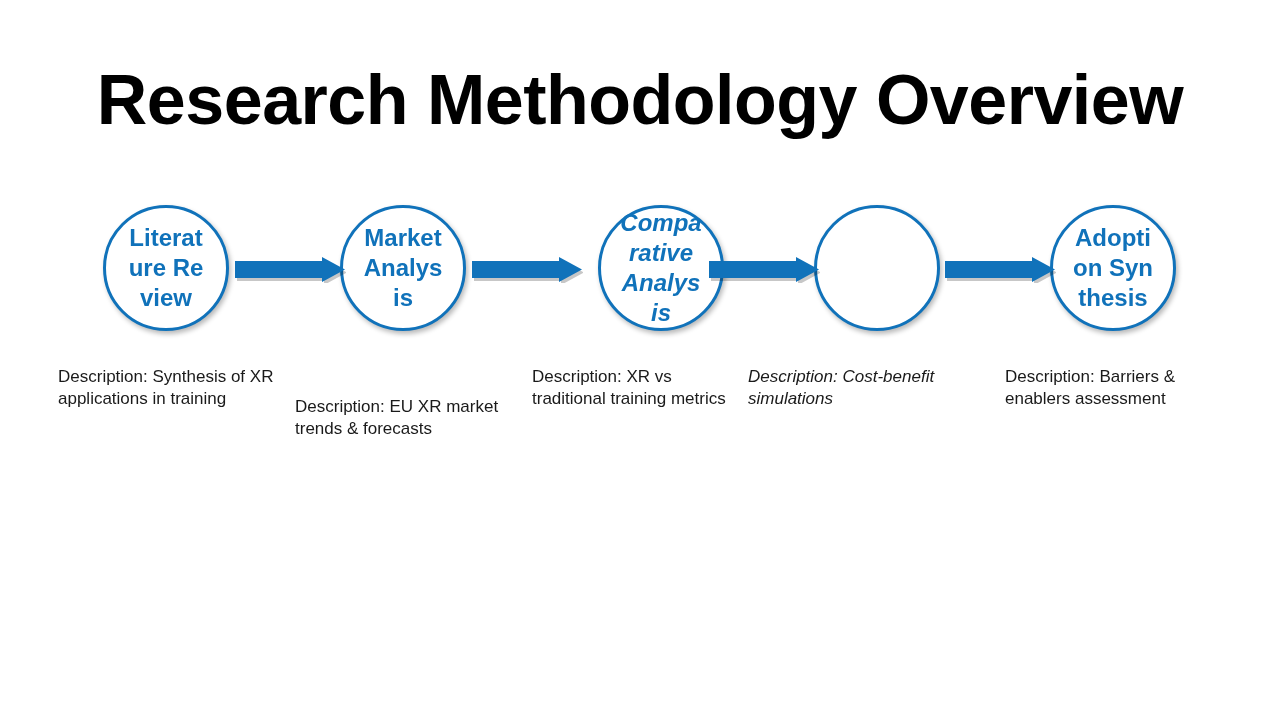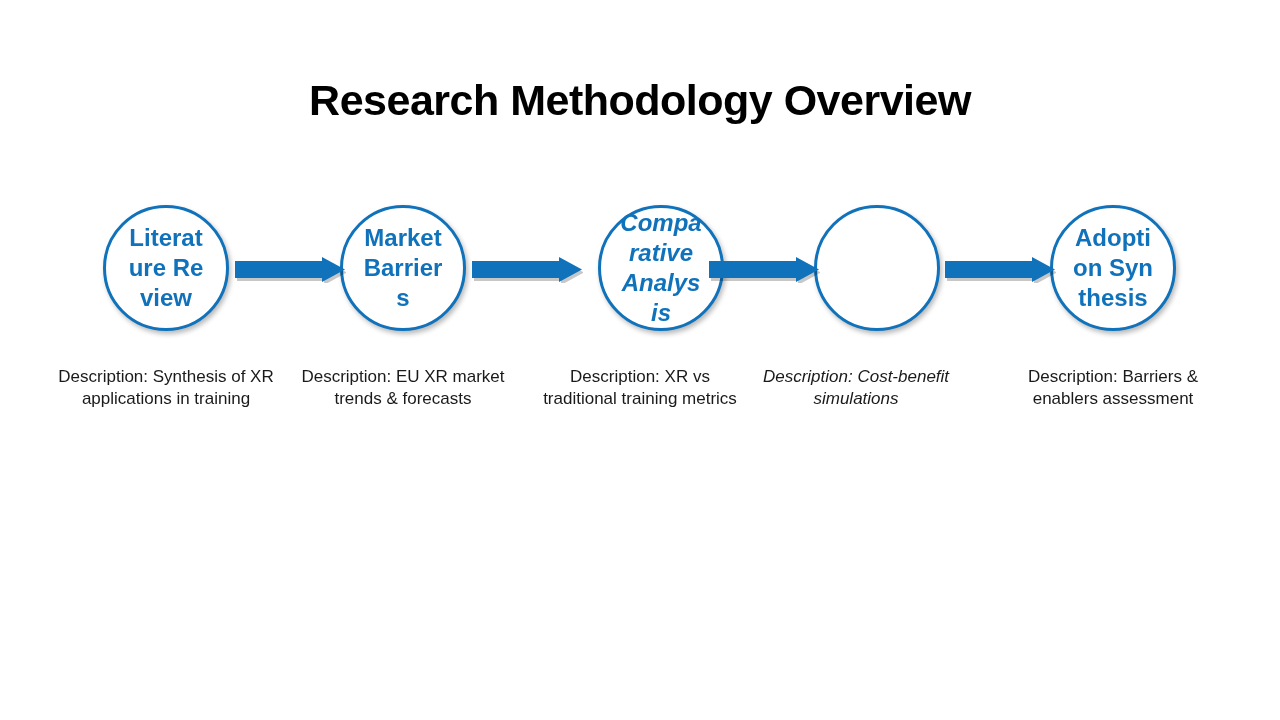--- a/index.html
+++ b/index.html
@@ -18,21 +18,21 @@
 
   
   #slide-title {
     position: absolute;
     left: 0;
     top: 62px;
     width: 1280px;
     text-align: center;
     font-family: "Liberation Sans", sans-serif;
     font-weight: bold;
-    font-size: 43px;
+    font-size: 70px;
     line-height: 76px;
     letter-spacing: -0.5px;
     color: #000000;
     white-space: nowrap;
   }
 
   
   #flow-diagram {
     position: absolute;
     left: 0;
@@ -98,48 +98,48 @@
   .arrow-2 { left: 709px; }
   .arrow-3 { left: 945px; }
 
   .arrow svg { display: block; }
 
   
   .desc {
     position: absolute;
     top: 366px;
     width: 216px;
-    text-align: center;
+    text-align: left;
     color: #1a1a1a;
     font-family: "Liberation Sans", sans-serif;
     font-weight: normal;
     font-size: 17px;
     line-height: 21.5px;
   }
   .desc-0 { left: 58px; }
-  .desc-1 { left: 295px; }
+  .desc-1 { left: 295px; margin-top: 30px; }
   .desc-2 { left: 532px; }
   .desc-3 { left: 748px; font-style: italic; }
   .desc-4 { left: 1005px; }
 </style>
 </head>
 <body>
 
 <div id="slide-title">Research Methodology Overview</div>
 
 <div id="flow-diagram">
 
   <div class="stage stage-0">
     <div class="stage-circle"></div>
     <div class="stage-label">Literature Review</div>
   </div>
 
   <div class="stage stage-1">
     <div class="stage-circle"></div>
-    <div class="stage-label">Market Barriers</div>
+    <div class="stage-label">Market Analysis</div>
   </div>
 
   <div class="stage stage-2">
     <div class="stage-circle"></div>
     <div class="stage-label">Comparative Analysis</div>
   </div>
 
   <div class="stage stage-3">
     <div class="stage-circle"></div>
   </div>

